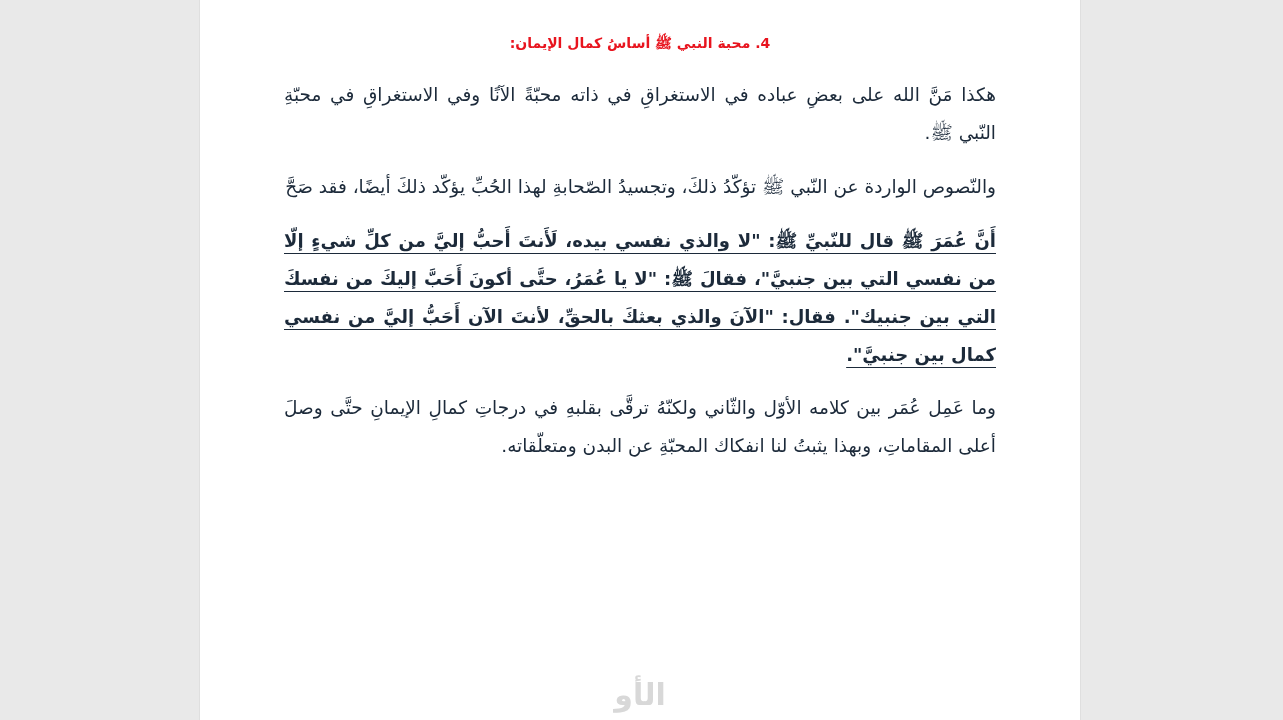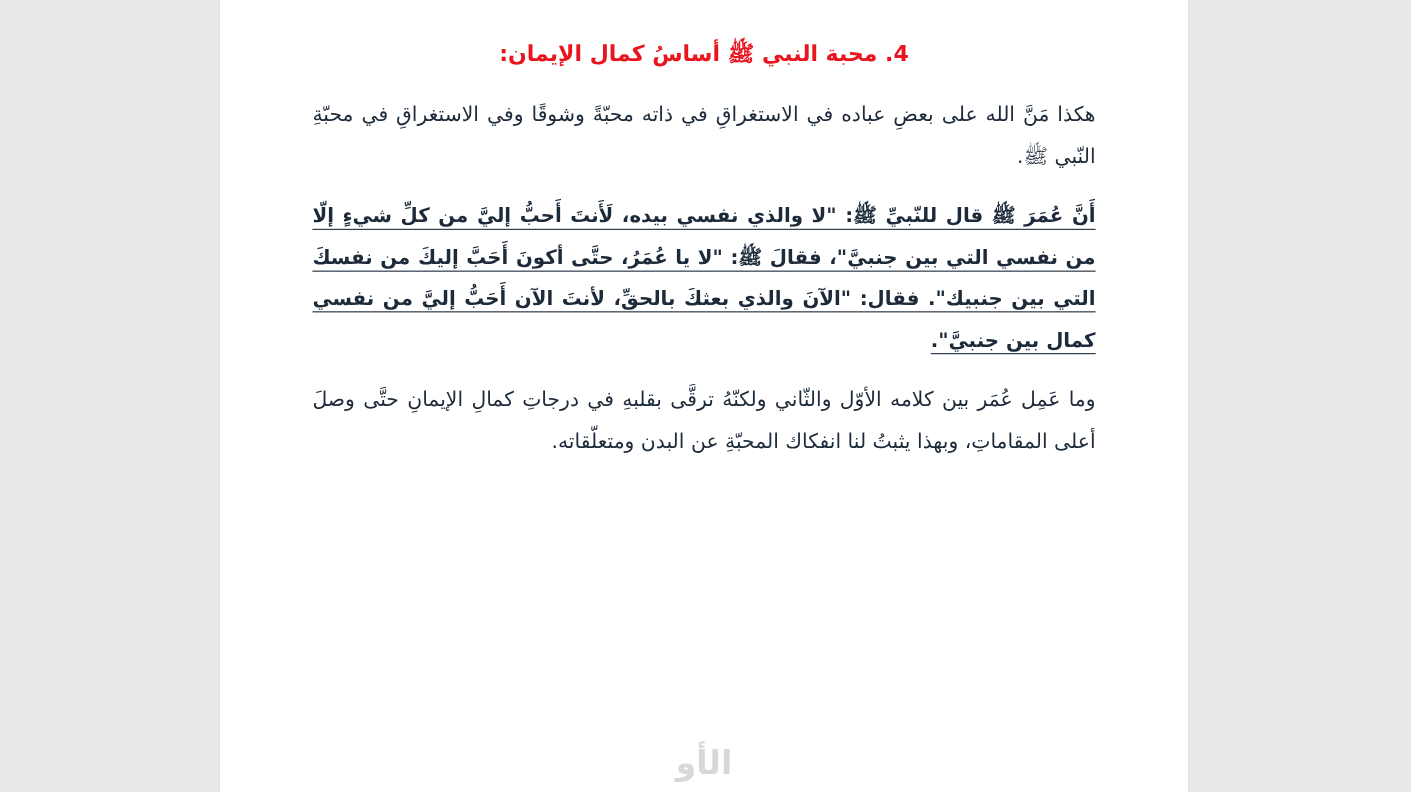--- a/index.html
+++ b/index.html
@@ -49,21 +49,21 @@
     width: 880px;
     height: 720px;
     padding: 26px 84px 0 84px;
     box-sizing: border-box;
     direction: rtl;
     text-align: justify;
   }
   .heading {
     color: #e8141e;
     font-weight: bold;
-    font-size: 20px;
+    font-size: 14px;
     text-align: center;
     margin: 6px 0 22px 0;
     line-height: 1.6;
     font-family: "DejaVu Sans", "Liberation Sans", sans-serif;
   }
   .para {
     color: #1c2a3a;
     font-size: 18.5px;
     line-height: 2.05;
     margin: 0 0 16px 0;
@@ -104,22 +104,23 @@
 <div class="page-wrap">
 
   <div class="gutter-left"></div>
   <div class="gutter-right"></div>
 
   <div class="sheet">
     <div class="doc-body">
 
       <h2 class="heading">4. محبة النبي ﷺ أساسُ كمال الإيمان:</h2>
 
-      <p class="para">هكذا مَنَّ الله على بعضِ عباده في الاستغراقِ في ذاته محبّةً وشوقًا وفي الاستغراقِ في محبّةِ النّبي ﷺ.</p>
+      <p class="para">هكذا مَنَّ الله على بعضِ عباده في الاستغراقِ في ذاته محبّةً الآنًا وفي الاستغراقِ في محبّةِ النّبي ﷺ.</p>
 
+      <p class="para">والنّصوص الواردة عن النّبي ﷺ تؤكّدُ ذلكَ، وتجسيدُ الصّحابةِ لهذا الحُبِّ يؤكّد ذلكَ أيضًا، فقد صَحَّ</p>
 
       <p class="quote">أَنَّ عُمَرَ ﷺ قال للنّبيِّ ﷺ: "لا والذي نفسي بيده، لَأَنتَ أَحبُّ إليَّ من كلِّ شيءٍ إلّا من نفسي التي بين جنبيَّ"، فقالَ ﷺ: "لا يا عُمَرُ، حتَّى أكونَ أَحَبَّ إليكَ من نفسكَ التي بين جنبيك". فقال: "الآنَ والذي بعثكَ بالحقِّ، لأنتَ الآن أَحَبُّ إليَّ من نفسي كمال بين جنبيَّ".</p>
 
       <p class="para last">وما عَمِل عُمَر بين كلامه الأوّل والثّاني ولكنّهُ ترقَّى بقلبهِ في درجاتِ كمالِ الإيمانِ حتَّى وصلَ أعلى المقاماتِ، وبهذا يثبتُ لنا انفكاك المحبّةِ عن البدن ومتعلّقاته.</p>
 
     </div>
 
     <div class="watermark">الأو</div>
   </div>
 

